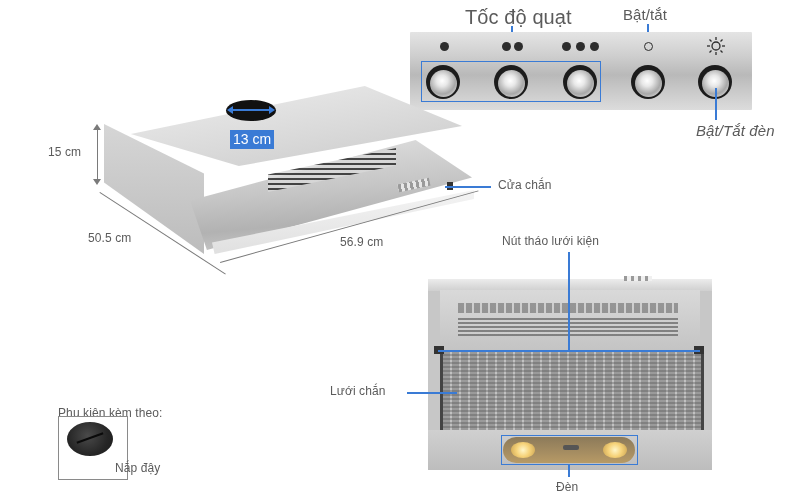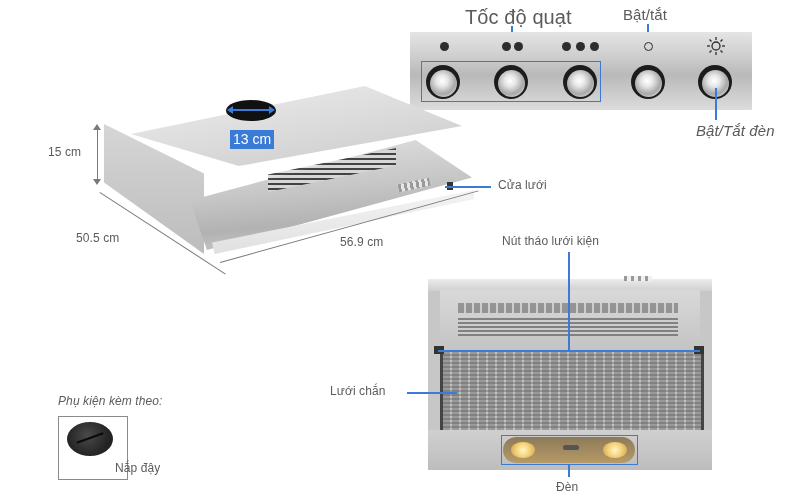--- a/index.html
+++ b/index.html
@@ -170,27 +170,27 @@
 <div class="abs badge-12">13 cm</div>
 <div class="abs mini-knobs"></div>
 <div class="abs latch"></div>
 
 <div class="dimline" style="left:97px; top:127px; width:1.2px; height:54px;"></div>
 <div class="abs" style="left:93px; top:124px; width:0; height:0; border-left:4px solid transparent; border-right:4px solid transparent; border-bottom:6px solid #7a7a7a;"></div>
 <div class="abs" style="left:93px; top:179px; width:0; height:0; border-left:4px solid transparent; border-right:4px solid transparent; border-top:6px solid #7a7a7a;"></div>
 <div class="lbl" style="left:48px; top:145px;">15 cm</div>
 
 <div class="dimline" style="left:100px; top:192px; width:150px; height:1.2px; transform-origin:0 0; transform:rotate(33deg);"></div>
-<div class="lbl" style="left:76px; top:231px;text-align:center;">50.5 cm</div>
+<div class="lbl" style="left:88px; top:231px;text-align:center;">50.5 cm</div>
 
 <div class="dimline" style="left:220px; top:262px; width:268px; height:1.2px; transform-origin:0 0; transform:rotate(-15.5deg);"></div>
 <div class="lbl" style="left:340px; top:235px;">56.9 cm</div>
 
 <div class="ln" style="left:445px; top:186px; width:46px; height:1.5px;"></div>
-<div class="lbl" style="left:498px; top:178px;">Cửa lưới</div>
+<div class="lbl" style="left:498px; top:178px;">Cửa chắn</div>
 
 <div class="lbl" style="left:502px; top:234px;">Nút tháo lưới kiện</div>
 <div class="abs under"></div>
 <div class="abs under-top"></div>
 <div class="abs under-knobs"></div>
 <div class="abs under-inner"></div>
 <div class="abs grille1"></div>
 <div class="abs grille2"></div>
 <div class="abs filter"></div>
 <div class="abs clip-l"></div>
@@ -203,18 +203,18 @@
 <div class="abs lamp-switch"></div>
 
 <div class="ln" style="left:568px; top:252px; width:1.5px; height:98px;"></div>
 <div class="ln" style="left:438px; top:350px; width:262px; height:1.5px;"></div>
 <div class="ln" style="left:407px; top:392px; width:50px; height:1.5px;"></div>
 <div class="lbl" style="left:330px; top:384px;">Lưới chắn</div>
 <div class="selbox" style="left:501px; top:435px; width:137px; height:30px;"></div>
 <div class="ln" style="left:568px; top:465px; width:1.5px; height:12px;"></div>
 <div class="lbl" style="left:556px; top:480px;">Đèn</div>
 
-<div class="lbl" style="left:58px; top:394px;font-style:italic;">Phụ kiện kèm theo:</div>
+<div class="lbl" style="left:58px; top:406px;">Phụ kiện kèm theo:</div>
 <div class="abs acc-box">
   <div class="cap-disc"></div>
   <div class="cap-slot"></div>
   <div class="lbl" style="left:9px; top:44px;margin-left:47px;">Nắp đậy</div>
 </div>
 
 </body></html>

